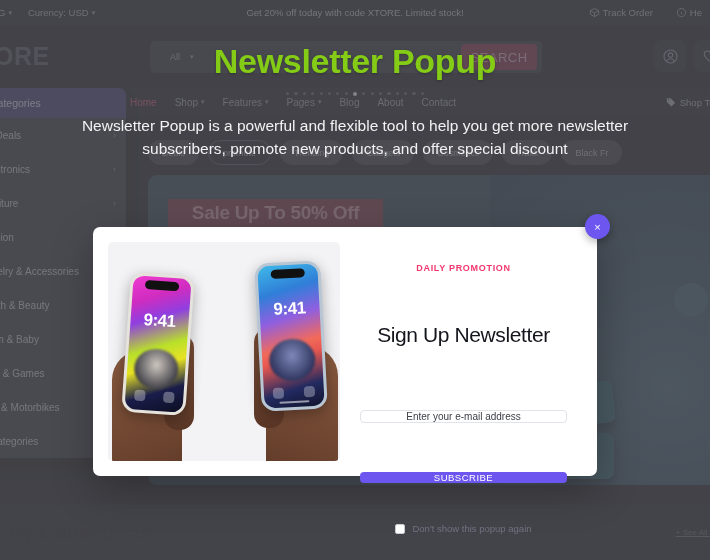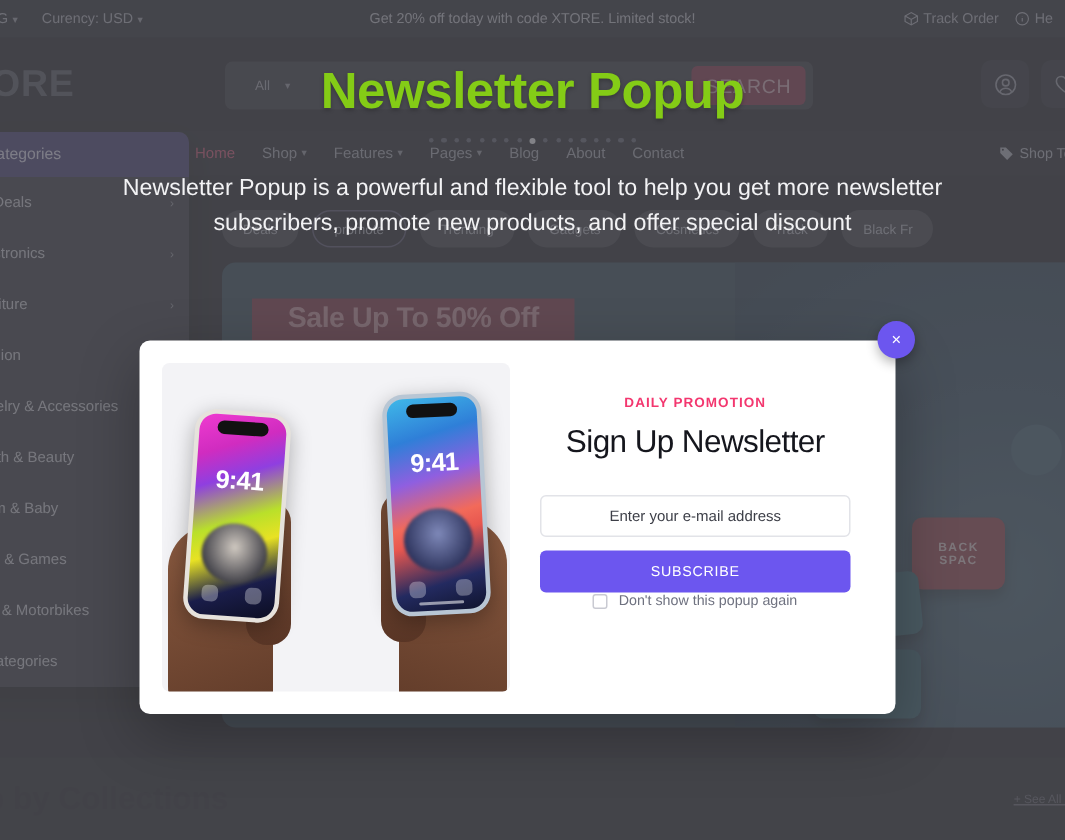--- a/index.html
+++ b/index.html
@@ -32,21 +32,21 @@
   }
   .tb-left { display: flex; align-items: center; gap: 16px; margin-left: -10px; }
   .tb-item { display: flex; align-items: center; gap: 3px; white-space: nowrap; }
   .caret { font-size: 7px; opacity: .85; }
   .tb-center {
     position: absolute; left: 0; right: 0;
     text-align: center; font-size: 9.5px; color: #b9bbc6;
     pointer-events: none;
   }
   .tb-right {
-    margin-left: auto; display: flex; align-items: center; gap: 10px;
+    margin-left: auto; display: flex; align-items: center; gap: 23px;
     position: relative; z-index: 2;
   }
   .tb-ico { width: 11px; height: 11px; display: inline-block; }
 
   
   .header {
     height: 62px;
     background: #17182160;
     display: flex;
     align-items: center;
@@ -225,21 +225,21 @@
   .ph-time {
     position: absolute; left: 0; right: 0; top: 34px; text-align: center;
     color: #fff; font-size: 17px; font-weight: 600; letter-spacing: -.5px;
   }
   .hand {
     position: absolute; background: #7a4d37; border-radius: 40% 40% 30% 30%;
   }
 
   .modal-body {
     flex: 1; display: flex; flex-direction: column;
-    align-items: center; padding: 36px 30px 0 20px;
+    align-items: center; padding: 36px 30px 0 20px; gap: 40px;
   }
   .m-kicker {
     font-size: 9px; font-weight: 700; letter-spacing: .7px; color: #f3376f;
   }
   .m-title {
     font-size: 21px; font-weight: 400; color: #15161d;
     margin-top: 10px; letter-spacing: -.4px; white-space: nowrap;
   }
   .m-input {
     margin-top: 23px; width: 207px; height: 28px;
@@ -438,24 +438,20 @@
       <div class="chip">Track</div>
       <div class="chip">Black Fr</div>
     </div>
 
   <div class="hero">
     <div class="hero-sale">Sale Up To 50% Off</div>
     <div class="hero-ttl">MECHANICAL KEYBOARD</div>
     <div class="hero-kb">
       <div class="hero-knob"></div>
       <div class="kb-key" style="left:42px;top:152px;width:48px;height:44px;background:#b9bcbe;color:#7a2432;">P</div>
-      <div class="kb-key" style="left:118px;top:170px;width:62px;height:48px;background:#8d3644;color:#d8c2c6;font-size:8px;line-height:1.15;flex-direction:column;">
-        <span>BACK</span>
-        <span>SPAC</span>
-      </div>
       <div class="kb-key" style="left:28px;top:210px;width:96px;height:42px;background:#2e6173;color:#86aab6;font-size:9px;letter-spacing:2px;transform:rotate(-6deg);">RETURN</div>
       <div class="kb-key" style="left:52px;top:258px;width:72px;height:46px;background:#2a5a6d;color:#7ea6b3;font-size:16px;">☉</div>
     </div>
   </div>
 
   <div class="collrow">
     <div class="coll-title">p by Collections</div>
     <div class="coll-link">+ See All Co</div>
   </div>
 </div>

